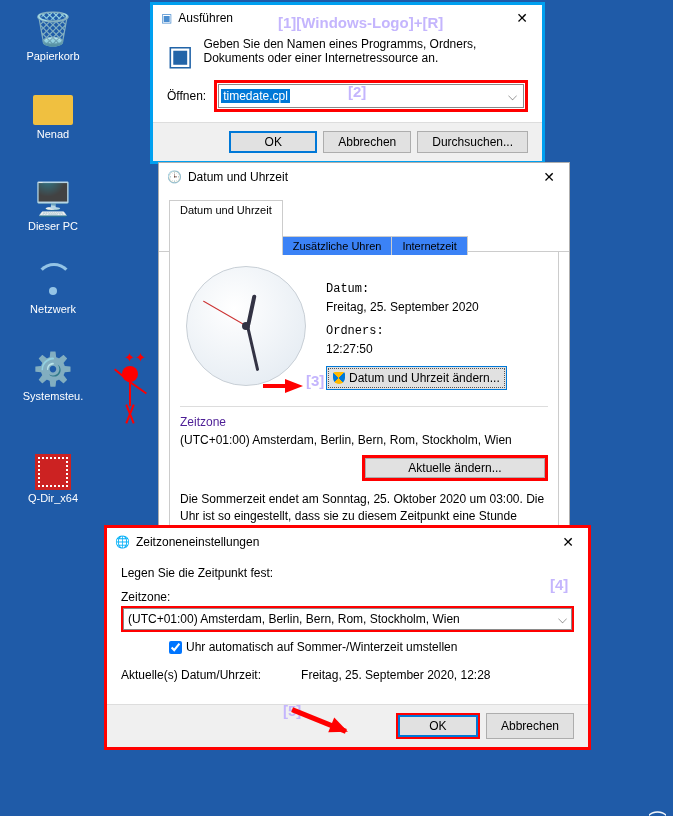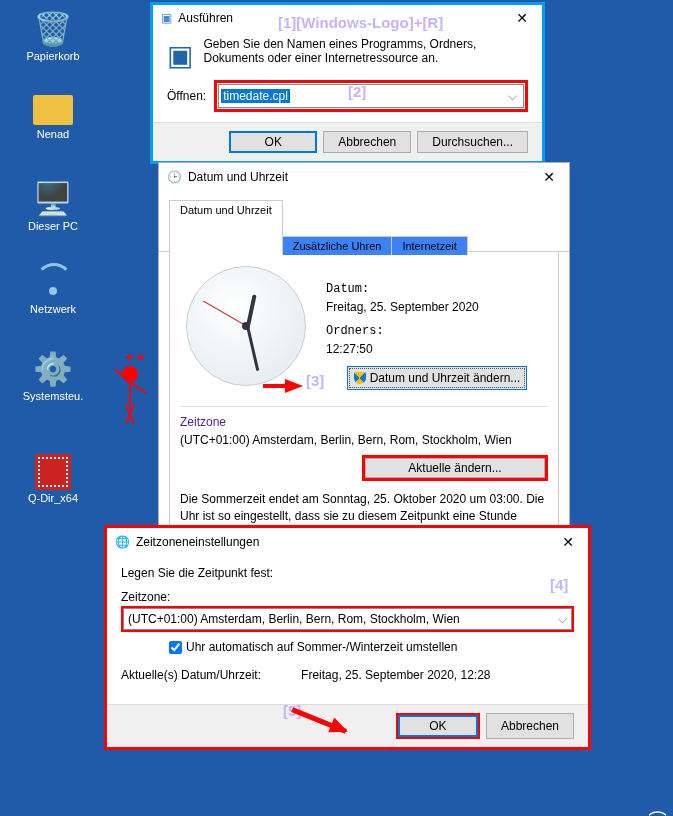--- a/index.html
+++ b/index.html
@@ -78,21 +78,21 @@
       background: radial-gradient(circle at 40% 35%, #fff, #e0e8f0);
       border:1px solid #c8cfd6; position:relative; margin-left:6px;
     }
     .clock .hand { position:absolute; left:50%; bottom:50%; background:#334; transform-origin:bottom center; border-radius:2px;}
     .clock .hhand { width:4px; height:32px; transform:rotate(372deg);}
     .clock .mhand { width:3px; height:46px; transform:rotate(167deg);}
     .clock .shand { width:1px; height:50px; background:#cc3333; transform:rotate(300deg);}
     .clock .center { position:absolute; width:8px; height:8px; background:#334; border-radius:50%; left:calc(50% - 4px); top:calc(50% - 4px);}
     .info-col { flex:1; font-size:12px; padding-top:8px; line-height:1.5; }
     .info-col .lbl { margin-top:6px;font-family:Liberation Mono, monospace; }
-    .change-btn-row { text-align:center; margin-top:8px; }
+    .change-btn-row { text-align:left; margin-top:8px; }
     .shield-btn { border:1px solid #0078d7; background:#e1e1e1; padding:2px 6px; font-size:12px; display:inline-flex; align-items:center; gap:4px; outline:1px dotted #555; outline-offset:-3px; }
     .shield { display:inline-block; width:12px; height:12px; background:
       conic-gradient(from 45deg, #0078d7 0 90deg, #ffb900 90deg 180deg, #0078d7 180deg 270deg, #ffb900 270deg 360deg);
       border-radius:2px 2px 50% 50%; }
     hr.sep { border:none; border-top:1px solid #ddd; margin:8px 0;}
     .section-hdr { color:#4c1d95; font-size:12px; margin-bottom:4px; }
     .tz-text { font-size:12px; margin:4px 0 8px; }
     .zeitzone-btn-row { text-align:right; }
     .zeitzone-btn {
       border:3px solid red; display:inline-block; position:relative;

